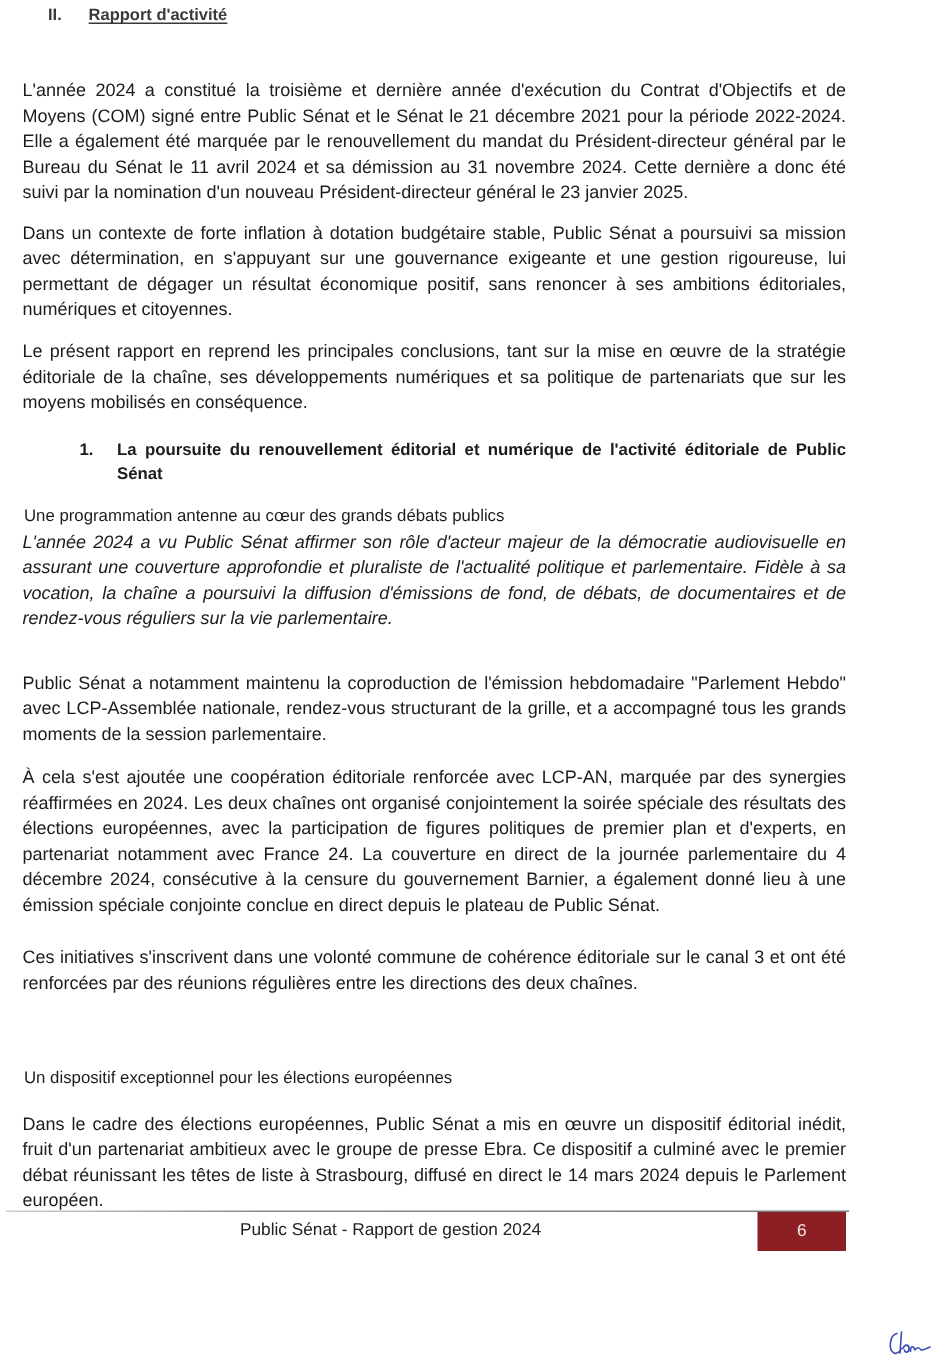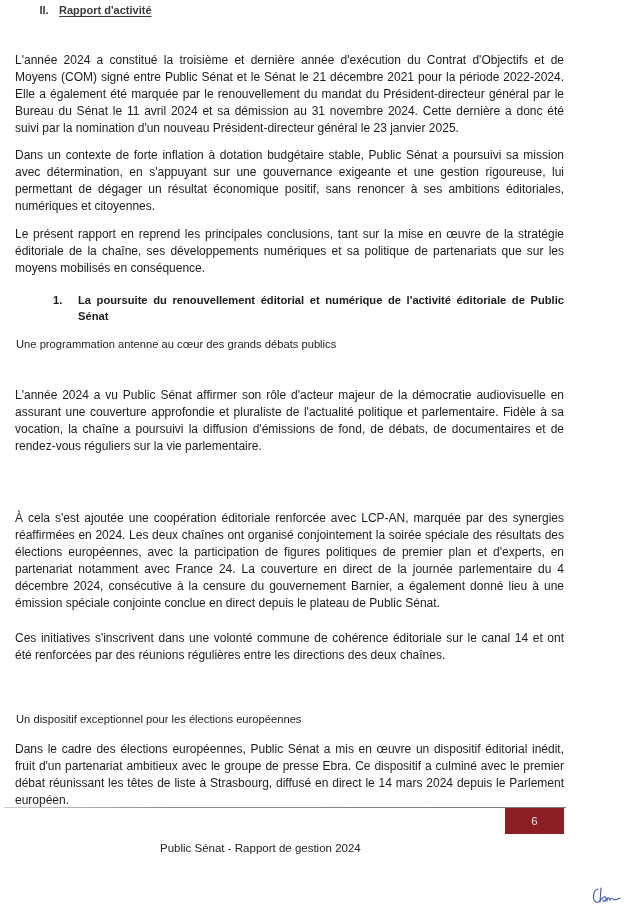--- a/index.html
+++ b/index.html
@@ -21,21 +21,20 @@
       width: 632px; height: 911px;
     }
     .section-title {
       position: absolute;
       left: 32px;
       top: 4px;
       font-size: 11px;
       font-weight: bold;
       color: #3a3a3a;
       letter-spacing: 0;
-      text-align: center;
     }
     .section-title .num {
       display: inline-block;
       width: 24px;
     }
     .section-title .label {
       text-decoration: underline;
       text-underline-offset: 2px;
     }
     .para {
@@ -82,21 +81,20 @@
       width: 562px;
       height: 1px;
       background: linear-gradient(to right, #cfcfcf, #8a8a8a 30%, #7a7a7a);
     }
     .footer-text {
       position: absolute;
       left: 160px;
       top: 814px;
       font-size: 11.5px;
       color: #222;
-      margin-top: 28px;
     }
     .page-badge {
       position: absolute;
       left: 505px;
       top: 808px;
       width: 59px;
       height: 26px;
       background: #8b1f24;
       color: #f2e6e6;
       font-size: 11.5px;
@@ -126,23 +124,24 @@
   <p class="para" style="top:147px;">Dans un contexte de forte inflation à dotation budgétaire stable, Public Sénat a poursuivi sa mission avec détermination, en s'appuyant sur une gouvernance exigeante et une gestion rigoureuse, lui permettant de dégager un résultat économique positif, sans renoncer à ses ambitions éditoriales, numériques et citoyennes.</p>
   <p class="para" style="top:226px;">Le présent rapport en reprend les principales conclusions, tant sur la mise en œuvre de la stratégie éditoriale de la chaîne, ses développements numériques et sa politique de partenariats que sur les moyens mobilisés en conséquence.</p>
 
   <div class="numbered-heading" style="top:292px;">
     <span class="num">1.</span>
     <span class="text">La poursuite du renouvellement éditorial et numérique de l'activité éditoriale de Public Sénat</span>
   </div>
 
   <p class="subheading" style="top:337px;">Une programmation antenne au cœur des grands débats publics</p>
 
-  <p class="para" style="top:387px;">L'année 2024 a vu Public Sénat affirmer son rôle d'acteur majeur de la démocratie audiovisuelle en assurant une couverture approfondie et pluraliste de l'actualité politique et parlementaire. Fidèle à sa vocation, la chaîne a poursuivi la diffusion d'émissions de fond, de débats, de documentaires et de rendez-vous réguliers sur la vie parlementaire.</p>
+  <p class="para" style="top:353px;font-style:italic;">L'année 2024 a vu Public Sénat affirmer son rôle d'acteur majeur de la démocratie audiovisuelle en assurant une couverture approfondie et pluraliste de l'actualité politique et parlementaire. Fidèle à sa vocation, la chaîne a poursuivi la diffusion d'émissions de fond, de débats, de documentaires et de rendez-vous réguliers sur la vie parlementaire.</p>
+  <p class="para" style="top:447px;">Public Sénat a notamment maintenu la coproduction de l'émission hebdomadaire "Parlement Hebdo" avec LCP-Assemblée nationale, rendez-vous structurant de la grille, et a accompagné tous les grands moments de la session parlementaire.</p>
   <p class="para" style="top:510px;">À cela s'est ajoutée une coopération éditoriale renforcée avec LCP-AN, marquée par des synergies réaffirmées en 2024. Les deux chaînes ont organisé conjointement la soirée spéciale des résultats des élections européennes, avec la participation de figures politiques de premier plan et d'experts, en partenariat notamment avec France 24. La couverture en direct de la journée parlementaire du 4 décembre 2024, consécutive à la censure du gouvernement Barnier, a également donné lieu à une émission spéciale conjointe conclue en direct depuis le plateau de Public Sénat.</p>
-  <p class="para" style="top:630px;">Ces initiatives s'inscrivent dans une volonté commune de cohérence éditoriale sur le canal 14 et ont été renforcées par des réunions régulières entre les directions des deux chaînes.</p>
+  <p class="para" style="top:630px;">Ces initiatives s'inscrivent dans une volonté commune de cohérence éditoriale sur le canal 3 et ont été renforcées par des réunions régulières entre les directions des deux chaînes.</p>
 
   <p class="subheading" style="top:712px;">Un dispositif exceptionnel pour les élections européennes</p>
 
   <p class="para" style="top:741px;">Dans le cadre des élections européennes, Public Sénat a mis en œuvre un dispositif éditorial inédit, fruit d'un partenariat ambitieux avec le groupe de presse Ebra. Ce dispositif a culminé avec le premier débat réunissant les têtes de liste à Strasbourg, diffusé en direct le 14 mars 2024 depuis le Parlement européen.</p>
 
   <div class="footer-line"></div>
   <div class="footer-text">Public Sénat - Rapport de gestion 2024</div>
   <div class="page-badge">
     <span>6</span>
   </div>

